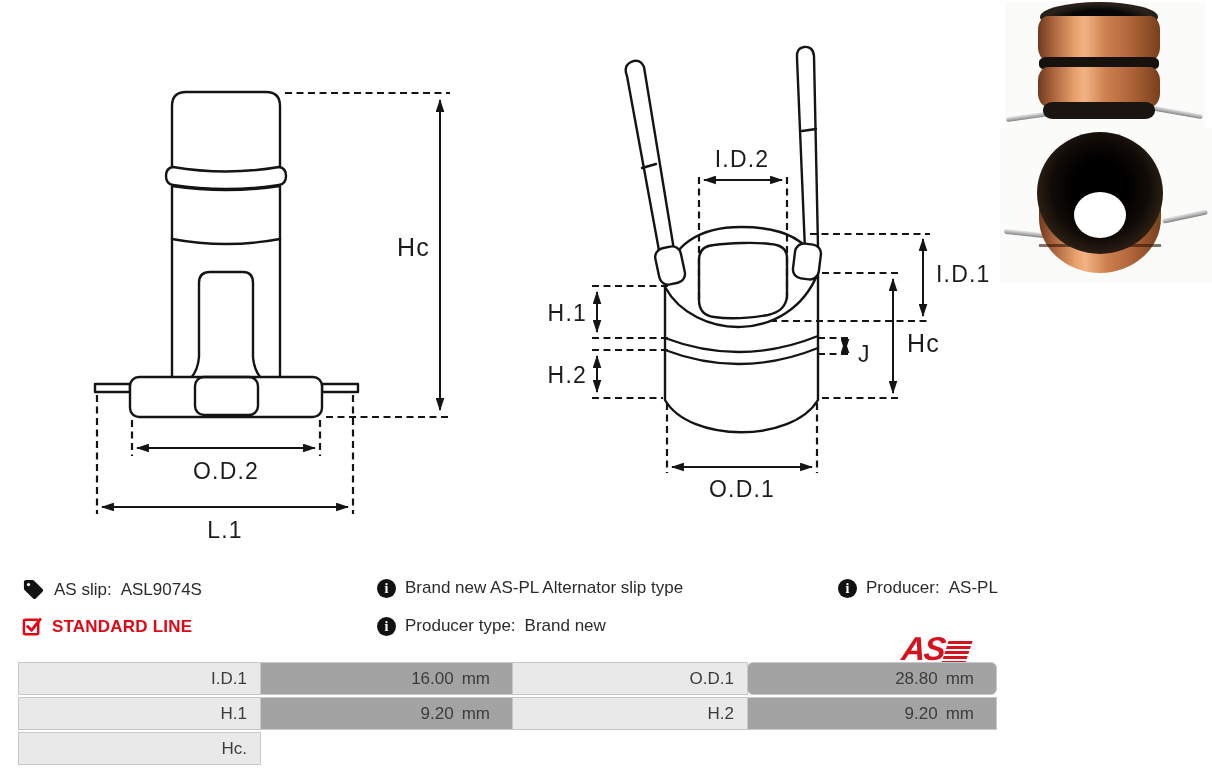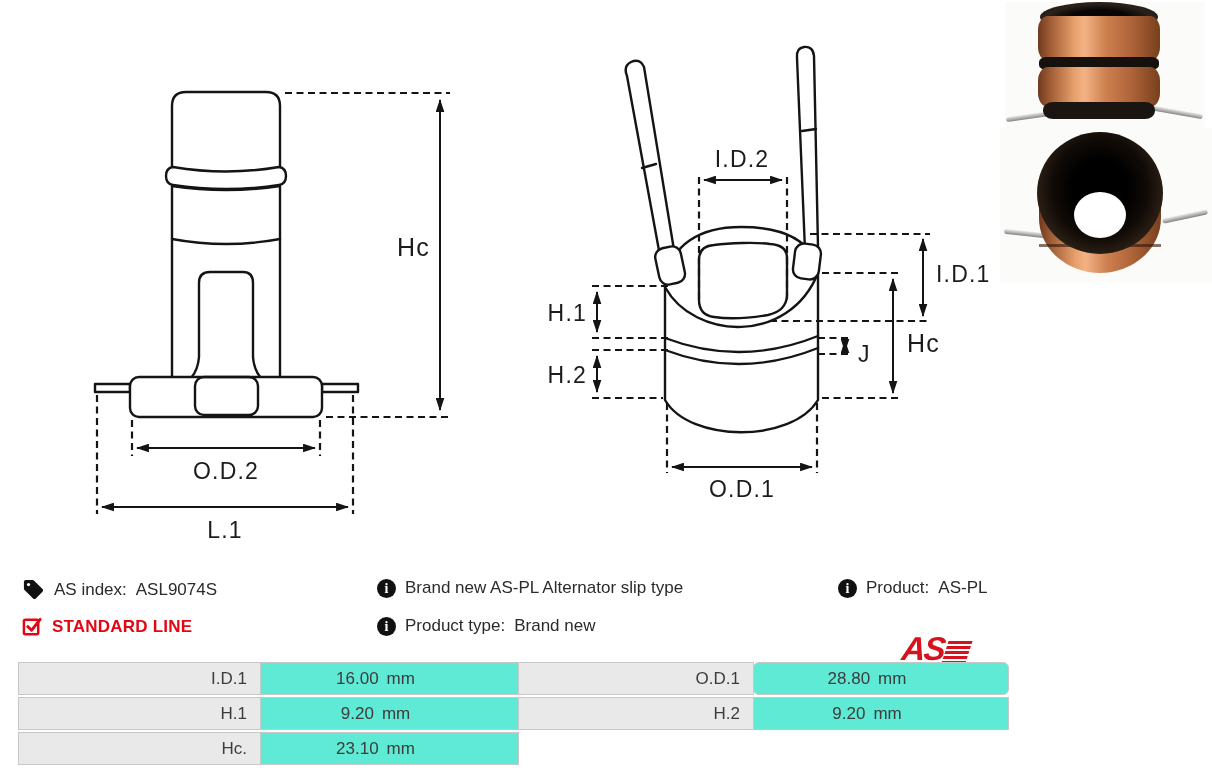--- a/index.html
+++ b/index.html
@@ -53,21 +53,21 @@
   .as-bar{width:24px;height:2.7px;background:#d6131c;}
   .as-tag{margin-top:2px;font-size:7.5px;color:#9b9b9b;letter-spacing:0.3px;}
 
   
   #spec{position:absolute;left:18px;top:662px;}
   .spec-row{display:flex;margin-bottom:2px;}
   .cell{height:31px;line-height:31px;border:1px solid #c8c8c8;font-size:17px;
     text-align:right;box-sizing:content-box;color:#3c3c3c;}
   .cell + .cell{margin-left:-1px;}
   .cell-label{width:228px;background:#e9e9e9;padding-right:13px;}
-  .cell-value{width:229px;background:#5eead4;padding-right:28px;text-align:center;}
+  .cell-value{width:229px;background:#a3a3a3;padding-right:22px;}
   .unit{margin-left:8px;}
 </style>
 </head>
 <body>
 
 <div id="canvas">
 
   <svg id="drawings" width="1010" height="560" viewBox="0 0 1010 560">
     <defs>
       <marker id="ar" viewBox="0 0 12 8" refX="11" refY="4" markerWidth="13" markerHeight="9" orient="auto-start-reverse" markerUnits="userSpaceOnUse">
@@ -174,45 +174,45 @@
     <div class="abs p2-face"></div>
     <div class="abs p2-hole"></div>
   </div>
 
   <div class="info-row" style="left:0;top:578px;width:1212px;">
     <div class="info-item" style="left:22px;">
       <svg width="23" height="23" viewBox="0 0 24 24">
         <path d="M21.4,11.6 l-9,-9 C12,2.2,11.5,2,11,2 L4,2 C2.9,2,2,2.9,2,4 l0,7 c0,0.5,0.2,1,0.6,1.4 l9,9 c0.8,0.8,2,0.8,2.8,0 l7,-7 C22.2,13.6,22.2,12.4,21.4,11.6 Z" fill="#111"></path>
         <circle cx="6.8" cy="6.8" r="1.7" fill="#fff"></circle>
       </svg>
-      <span>AS index:</span>
+      <span>AS slip:</span>
       <span class="b">ASL9074S</span>
     </div>
     <div class="info-item" style="left:377px;">
       <span class="info-ico">i</span>
       <span>Brand new AS-PL Alternator slip type</span>
     </div>
     <div class="info-item" style="left:838px;">
       <span class="info-ico">i</span>
-      <span>Product:</span>
+      <span>Producer:</span>
       <span class="b">AS-PL</span>
     </div>
   </div>
 
   <div class="info-row" style="left:0;top:616px;width:1212px;">
     <div class="info-item" style="left:22px;align-items:center;">
       <svg width="21" height="21" viewBox="0 0 22 22">
         <rect x="2" y="4" width="15" height="15" rx="1.5" fill="none" stroke="#e30613" stroke-width="2.6"></rect>
         <path d="M6,11 L10,15 L19,3.5" fill="none" stroke="#e30613" stroke-width="3" stroke-linecap="round" stroke-linejoin="round"></path>
       </svg>
       <span class="red std">STANDARD LINE</span>
     </div>
     <div class="info-item" style="left:377px;">
       <span class="info-ico">i</span>
-      <span>Product type:</span>
+      <span>Producer type:</span>
       <span class="b">Brand new</span>
     </div>
   </div>
 
   <div class="as-logo">
     <div class="as-mark">
       <span class="as-text">AS</span>
       <span class="as-bars">
         <span class="as-bar"></span>
           <span class="as-bar"></span>
@@ -232,17 +232,16 @@
       <div class="cell cell-value" style="width:226px;border-radius:6px;"><span>28.80</span><span class="unit">mm</span></div>
     </div>
     <div class="spec-row">
       <div class="cell cell-label">H.1</div>
       <div class="cell cell-value"><span>9.20</span><span class="unit">mm</span></div>
       <div class="cell cell-label" style="width:221px;">H.2</div>
       <div class="cell cell-value" style="width:226px;"><span>9.20</span><span class="unit">mm</span></div>
     </div>
     <div class="spec-row">
       <div class="cell cell-label">Hc.</div>
-      <div class="cell cell-value"><span>23.10</span><span class="unit">mm</span></div>
     </div>
   </div>
 
 </div>
 
 </body></html>

